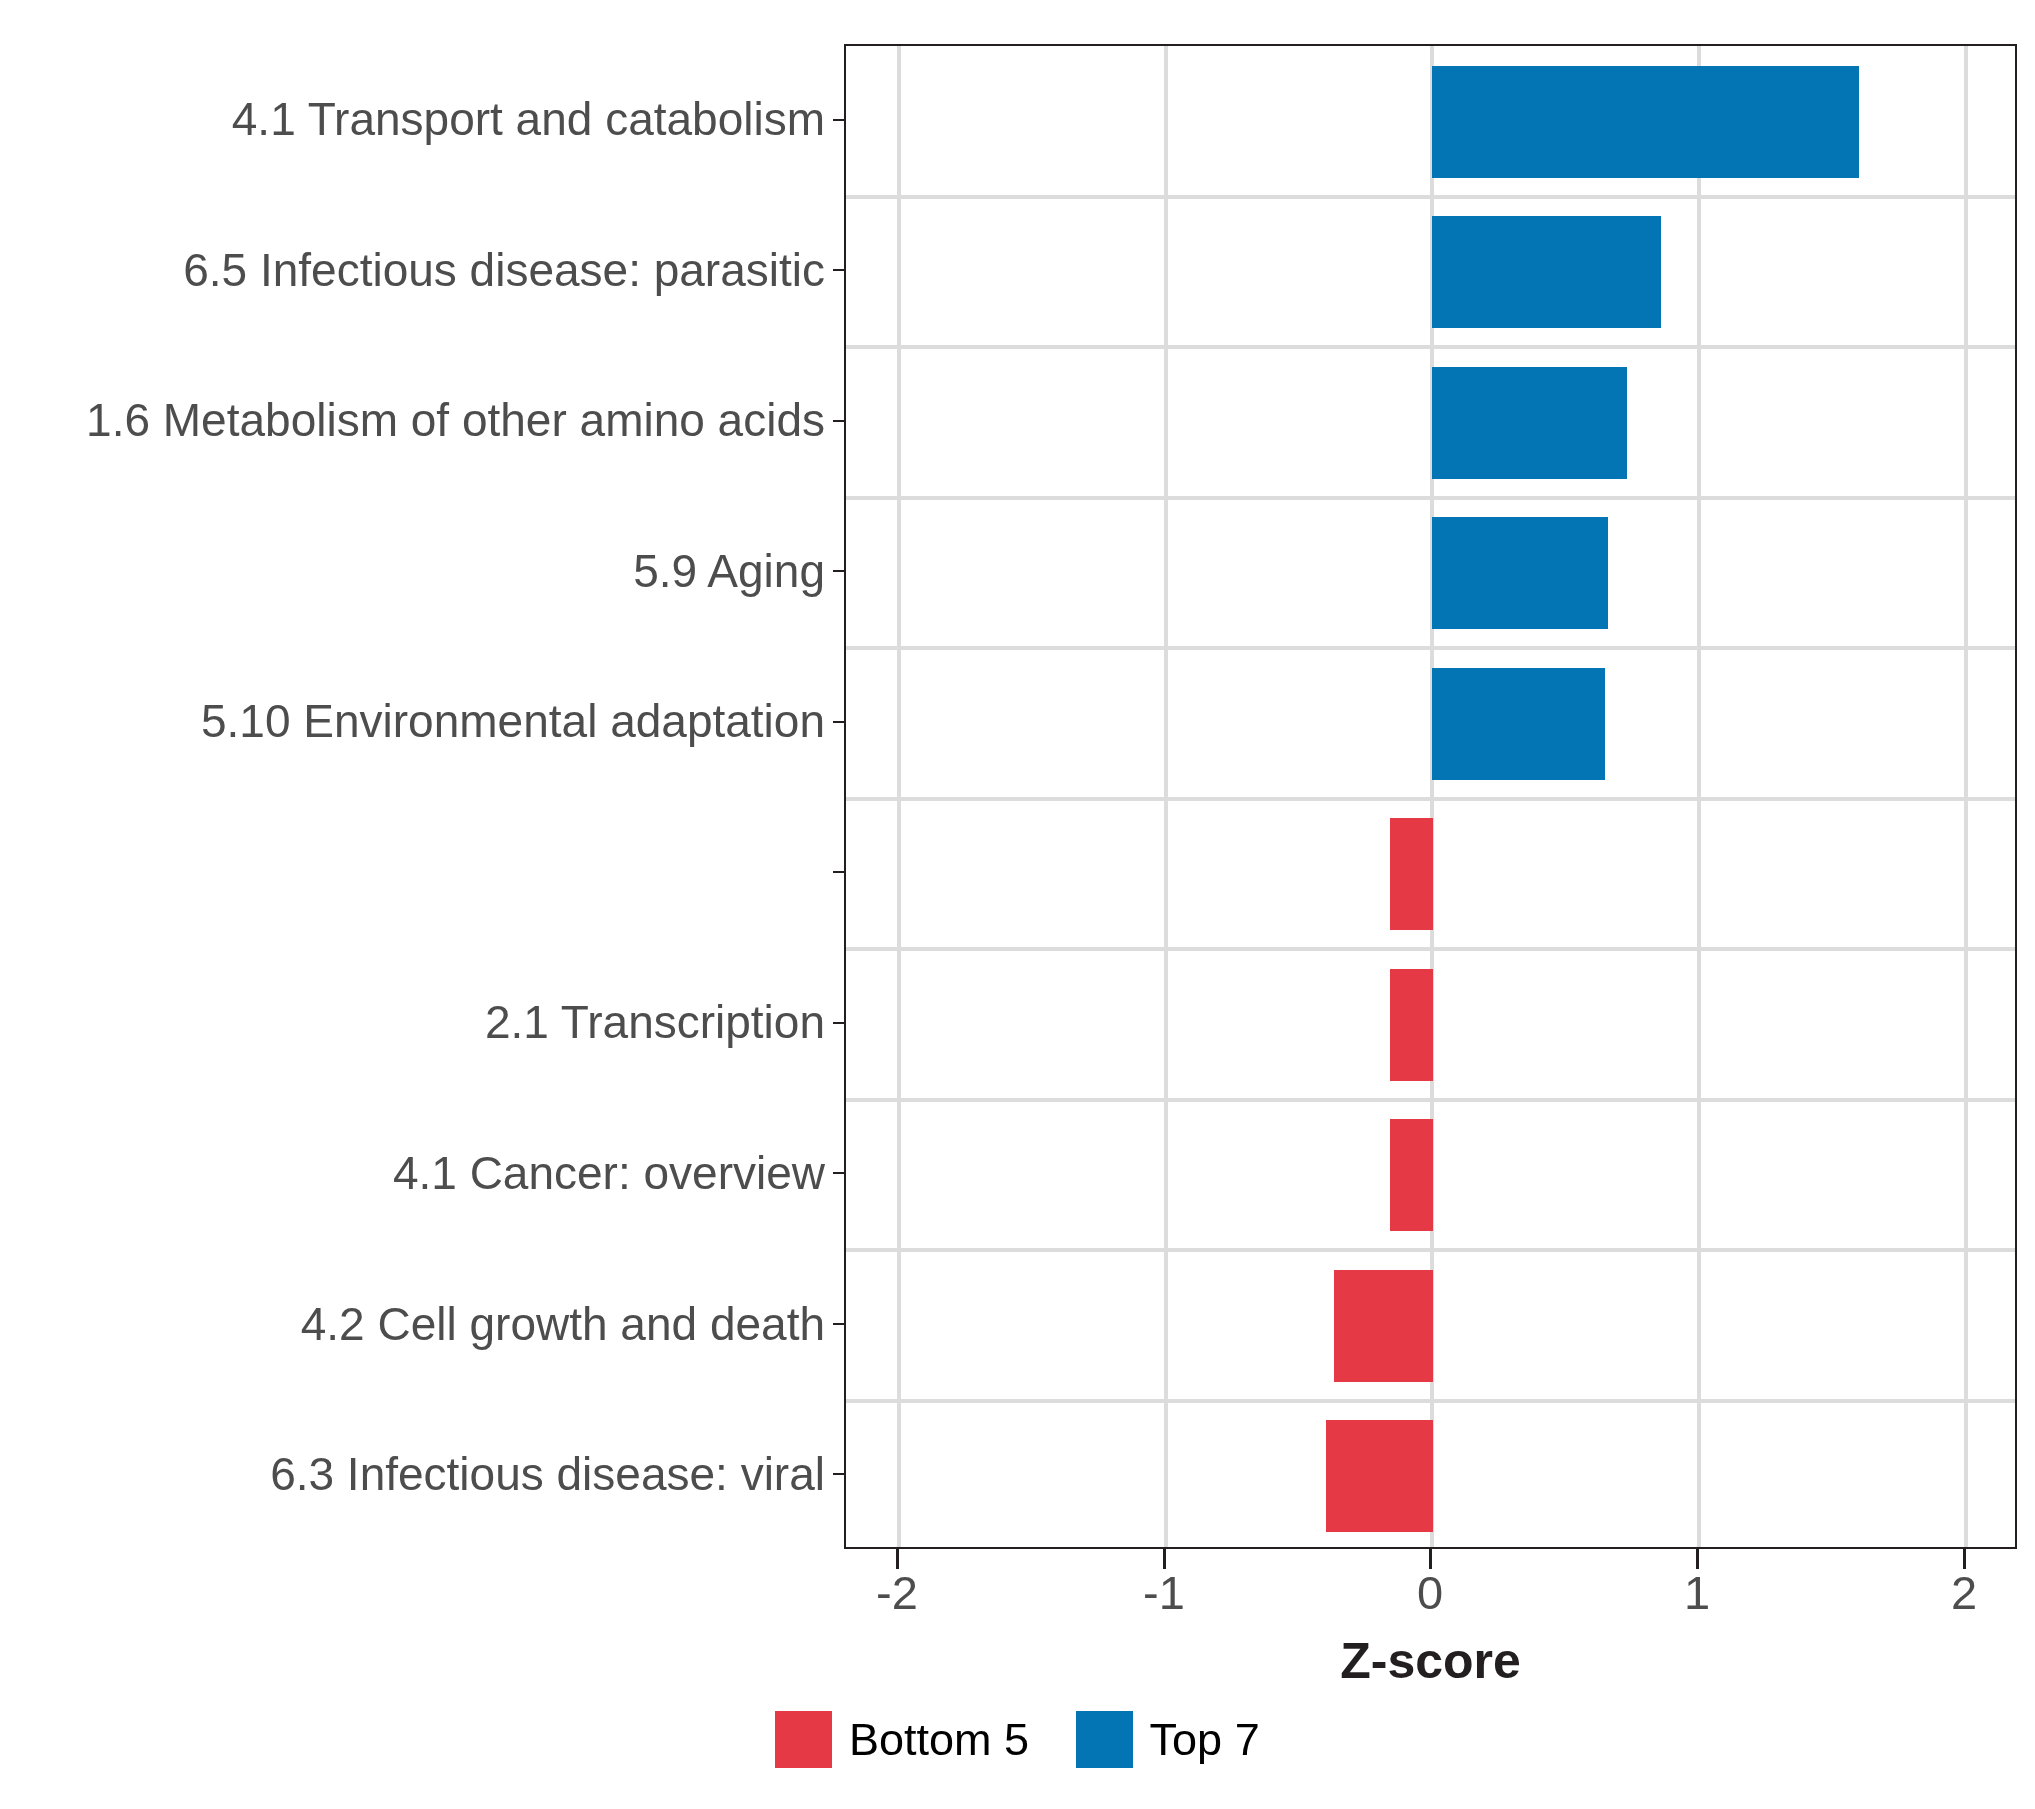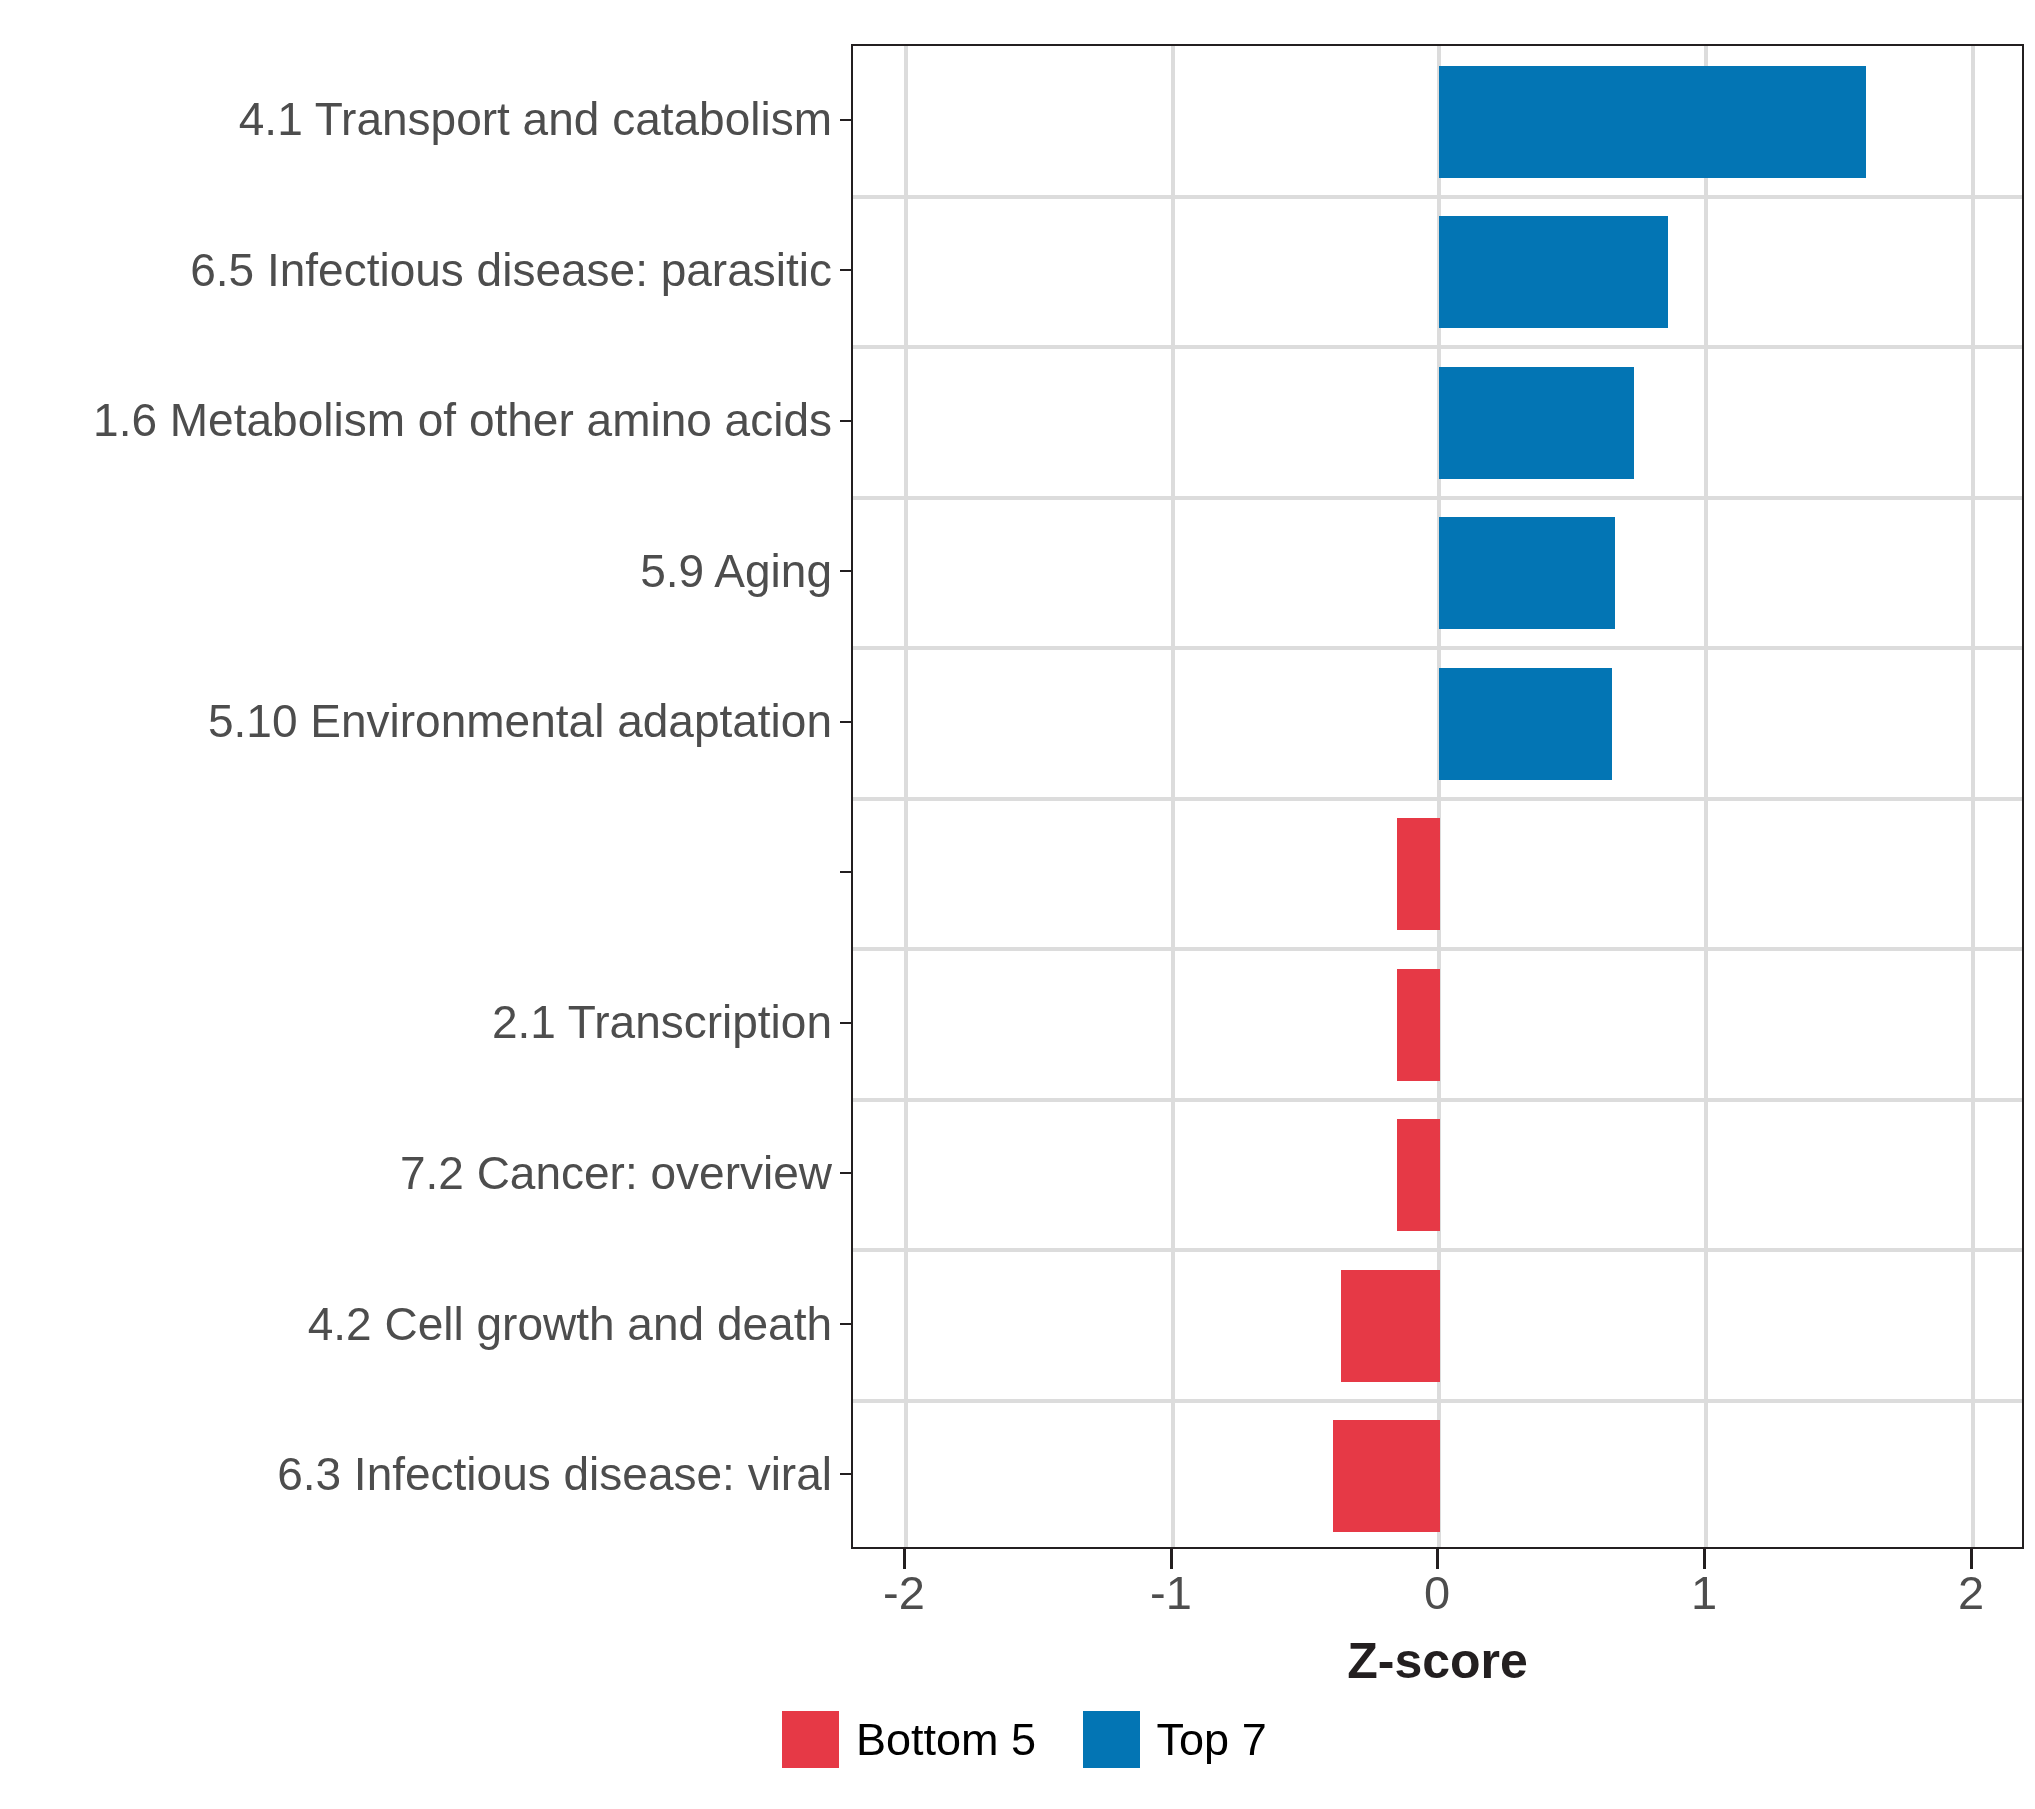--- a/index.html
+++ b/index.html
@@ -7,21 +7,21 @@
     width:2035px;height:1809px;
     background:#ffffff;
     font-family:"Liberation Sans", sans-serif;
     overflow:hidden;
     position:relative;
   }
 
   
   #figure{
     position:absolute;
-    left:7px;top:0;
+    left:0;top:0;
     width:1687px;height:1809px;
   }
 
   
   #panel{
     position:absolute;
     left:844px;
     top:44px;
     width:1173px;
     height:1505px;
@@ -160,21 +160,21 @@
       <div class="ytick" style="top: 225px;"></div>
       <div class="ylabel" style="top: 376px;">1.6 Metabolism of other amino acids</div>
       <div class="ytick" style="top: 376px;"></div>
       <div class="ylabel" style="top: 527px;">5.9 Aging</div>
       <div class="ytick" style="top: 526px;"></div>
       <div class="ylabel" style="top: 677px;">5.10 Environmental adaptation</div>
       <div class="ytick" style="top: 677px;"></div>
       <div class="ytick" style="top: 827px;"></div>
       <div class="ylabel" style="top: 978px;">2.1 Transcription</div>
       <div class="ytick" style="top: 978px;"></div>
-      <div class="ylabel" style="top: 1129px;">7.2 Cancer: overview</div>
+      <div class="ylabel" style="top: 1129px;">4.1 Cancer: overview</div>
       <div class="ytick" style="top: 1128px;"></div>
       <div class="ylabel" style="top: 1280px;">4.2 Cell growth and death</div>
       <div class="ytick" style="top: 1279px;"></div>
       <div class="ylabel" style="top: 1430px; padding-left: 28px;">6.3 Infectious disease: viral</div>
       <div class="ytick" style="top: 1429px;"></div>
     </div>
 
   <div id="panel">
       <div class="gridline-v" style="left: 53px;"></div>
       <div class="gridline-v" style="left: 320px;"></div>

